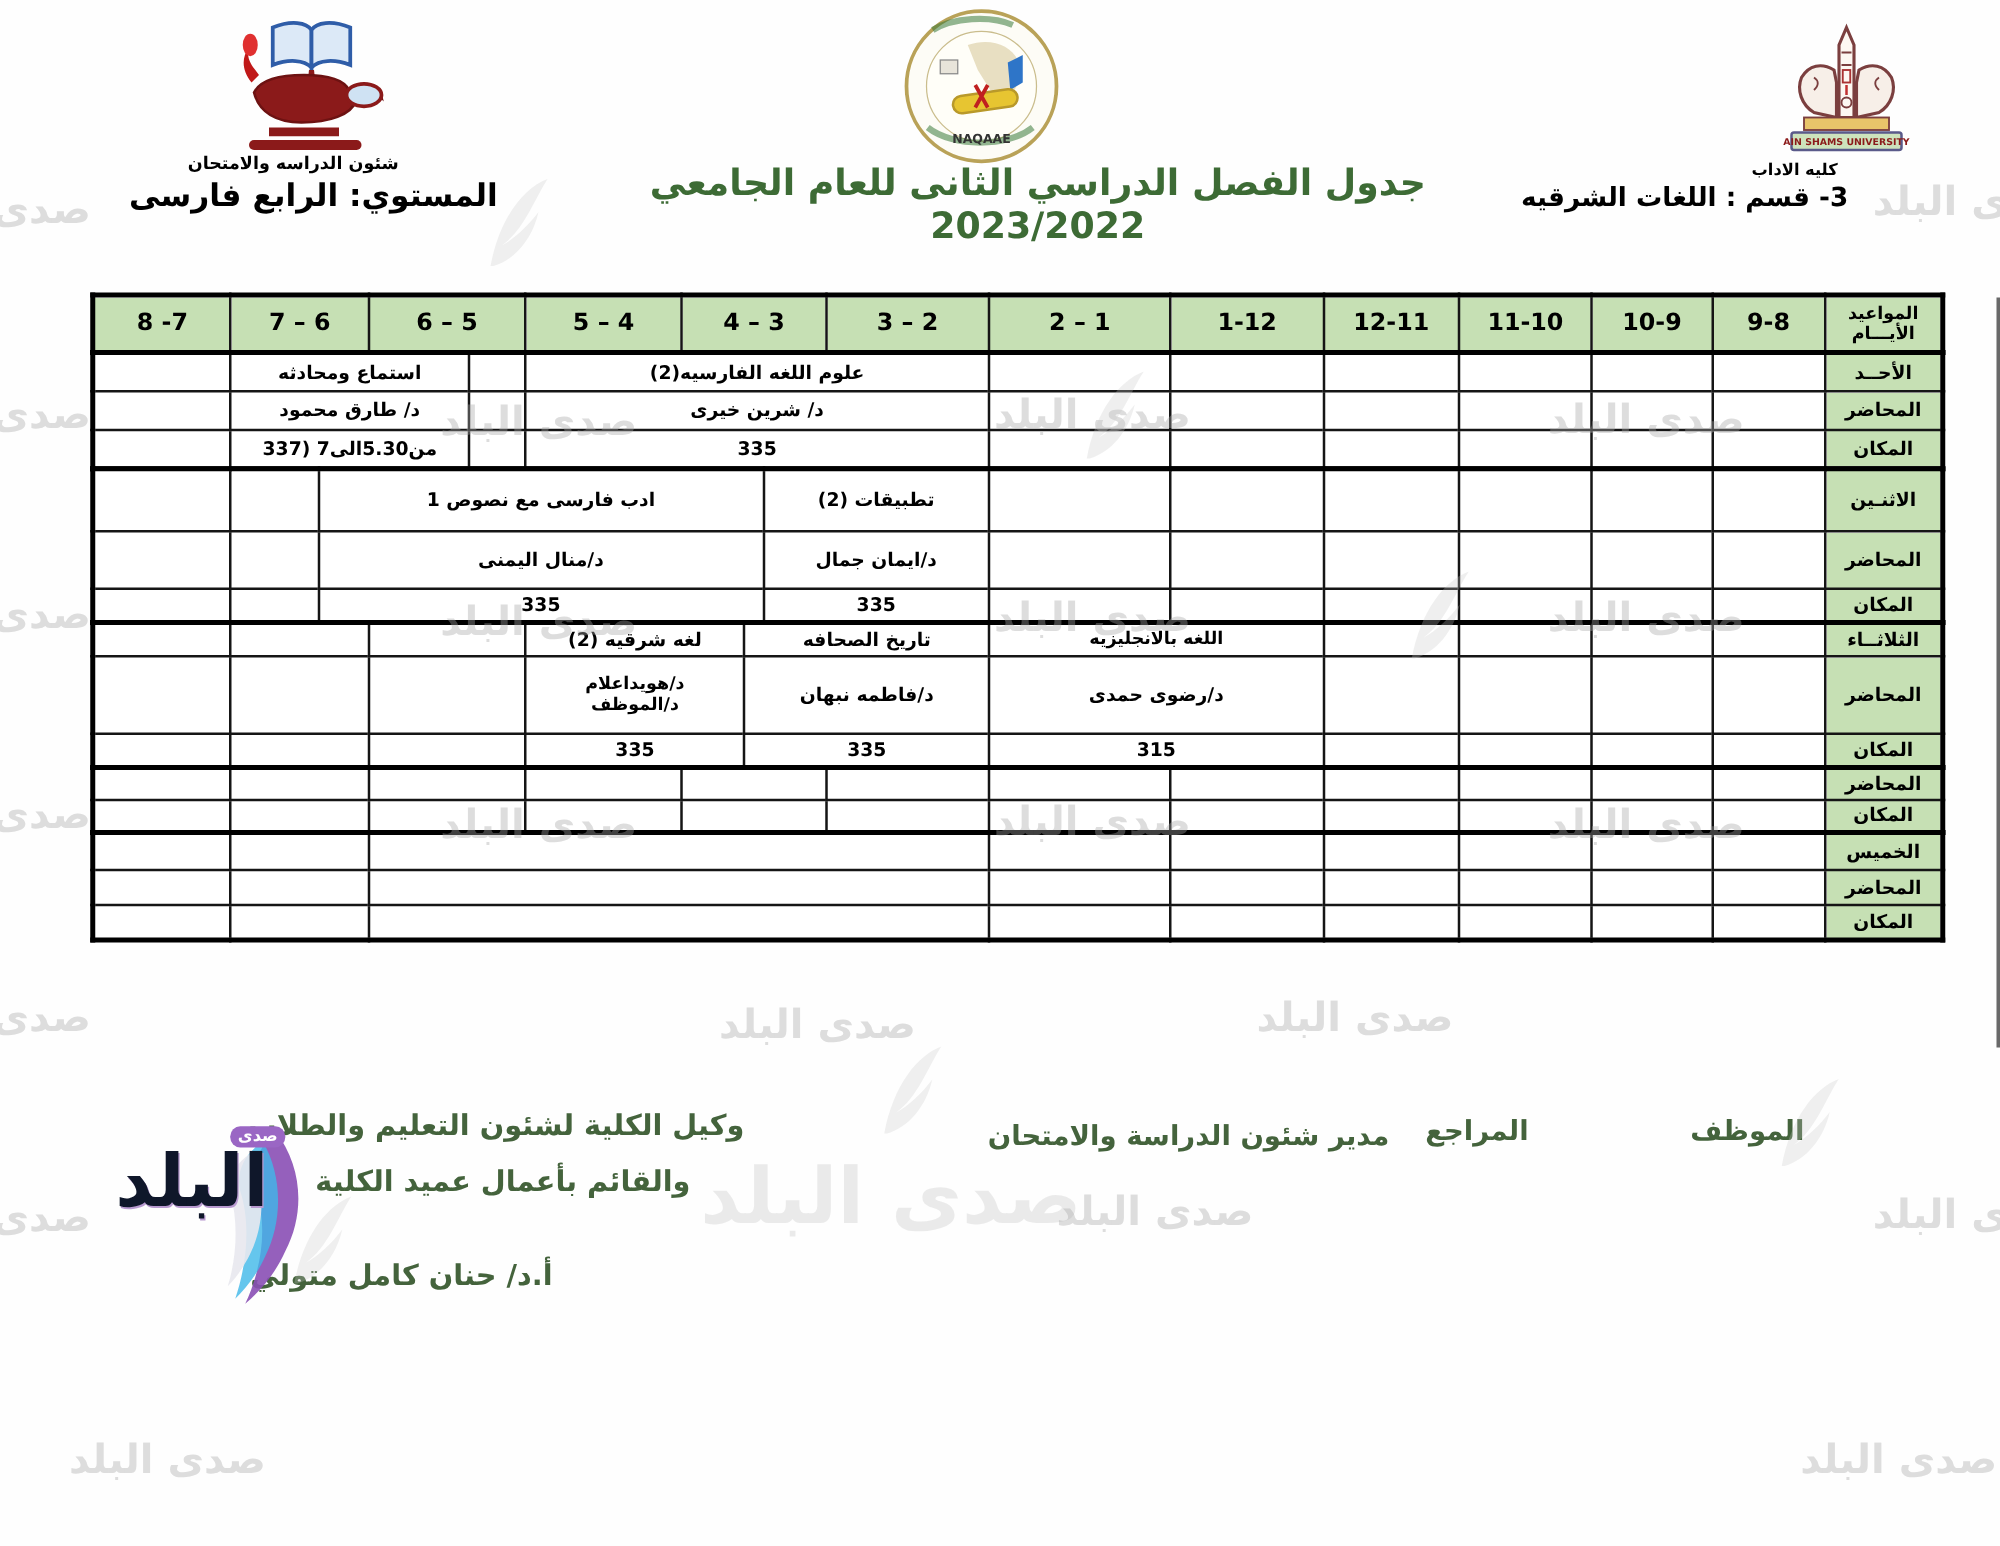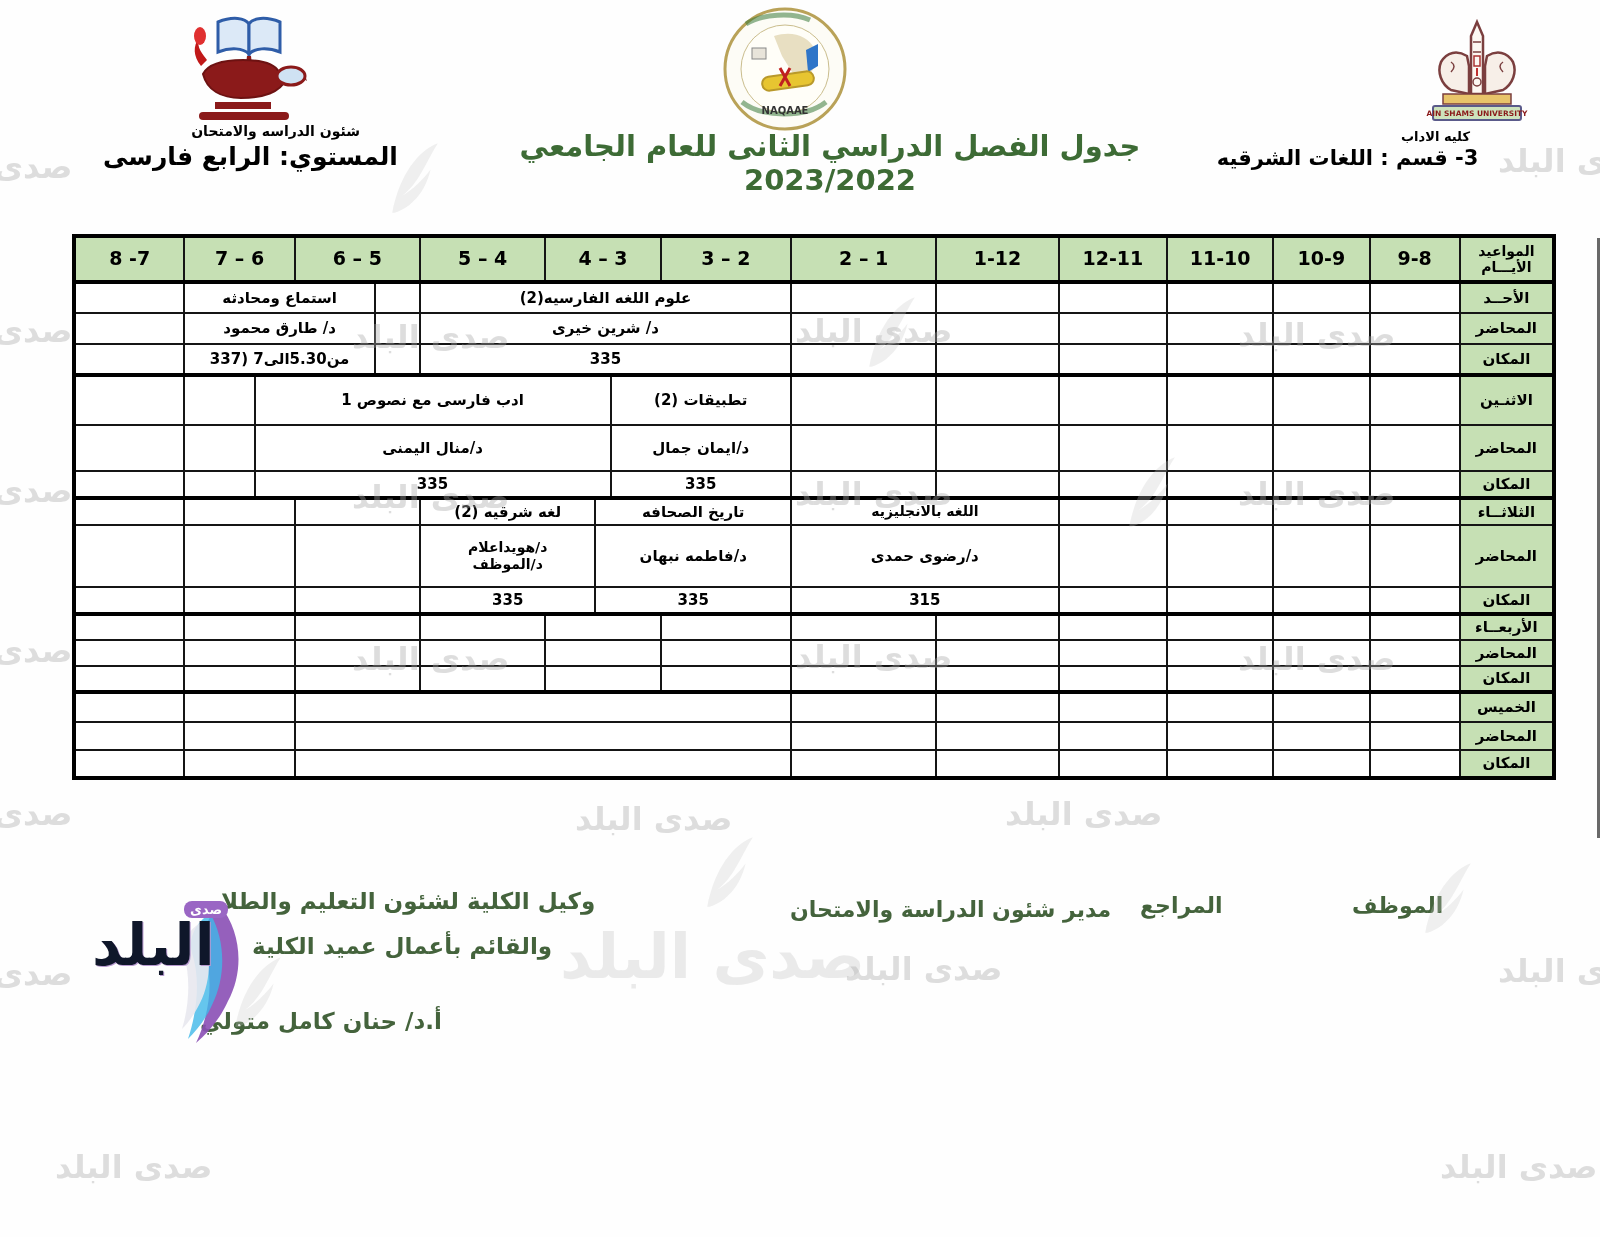--- a/index.html
+++ b/index.html
@@ -7,21 +7,21 @@
     width:1600px;height:1237px;position:relative;overflow:hidden;
     background:#fefefe;direction:rtl;
     font-family:"DejaVu Sans","Liberation Sans",sans-serif;color:#000;
   }
   .abs{position:absolute}
   
   .title{font-size:29px;font-weight:bold;color:var(--title-green,#3d6b35);text-align:center}
   .dept{font-size:21px;font-weight:bold;text-align:center;white-space:nowrap}
   .college-small{font-size:13px;font-weight:bold;text-align:center}
   .level{font-size:25px;font-weight:bold;white-space:nowrap}
-  .affairs{font-size:14px;font-weight:bold;text-align:right;white-space:nowrap}
+  .affairs{font-size:14px;font-weight:bold;text-align:left;white-space:nowrap}
   
   #grid{left:70px;top:234px;width:1486px}
   table.sched{border-collapse:collapse;table-layout:fixed;direction:rtl;width:1484px;border:4px solid #000;margin:0}
   table.sched + table.sched{margin-top:-4px}
   table.sched.gap{margin-top:10px}
   .sched td,.sched th{
     border:2px solid #151515;padding:0 2px;text-align:center;vertical-align:middle;
     font-weight:bold;background:#fff;overflow:hidden;font-size:15px;line-height:1.25;
   }
   .sched th{background:var(--cell-green,#c6e0b4);font-size:19px;direction:ltr}
@@ -323,35 +323,20 @@
         <col style="width:122px">
         <col style="width:145px">
         <col style="width:130px">
         <col style="width:115px">
         <col style="width:125px">
         <col style="width:125px">
         <col style="width:110px">
         <col style="width:110px">
       </colgroup>
     <tbody>
-        <tr style="height:26px">
-      <td class="day">الأربعــاء</td>
-      <td></td>
-          <td></td>
-          <td></td>
-          <td></td>
-          <td></td>
-          <td></td>
-          <td></td>
-          <td></td>
-          <td></td>
-          <td></td>
-          <td></td>
-          <td></td>
-    </tr>
     <tr style="height:26px">
       <td class="day">المحاضر</td>
       <td></td>
           <td></td>
           <td></td>
           <td></td>
           <td></td>
           <td></td>
           <td></td>
           <td></td>

